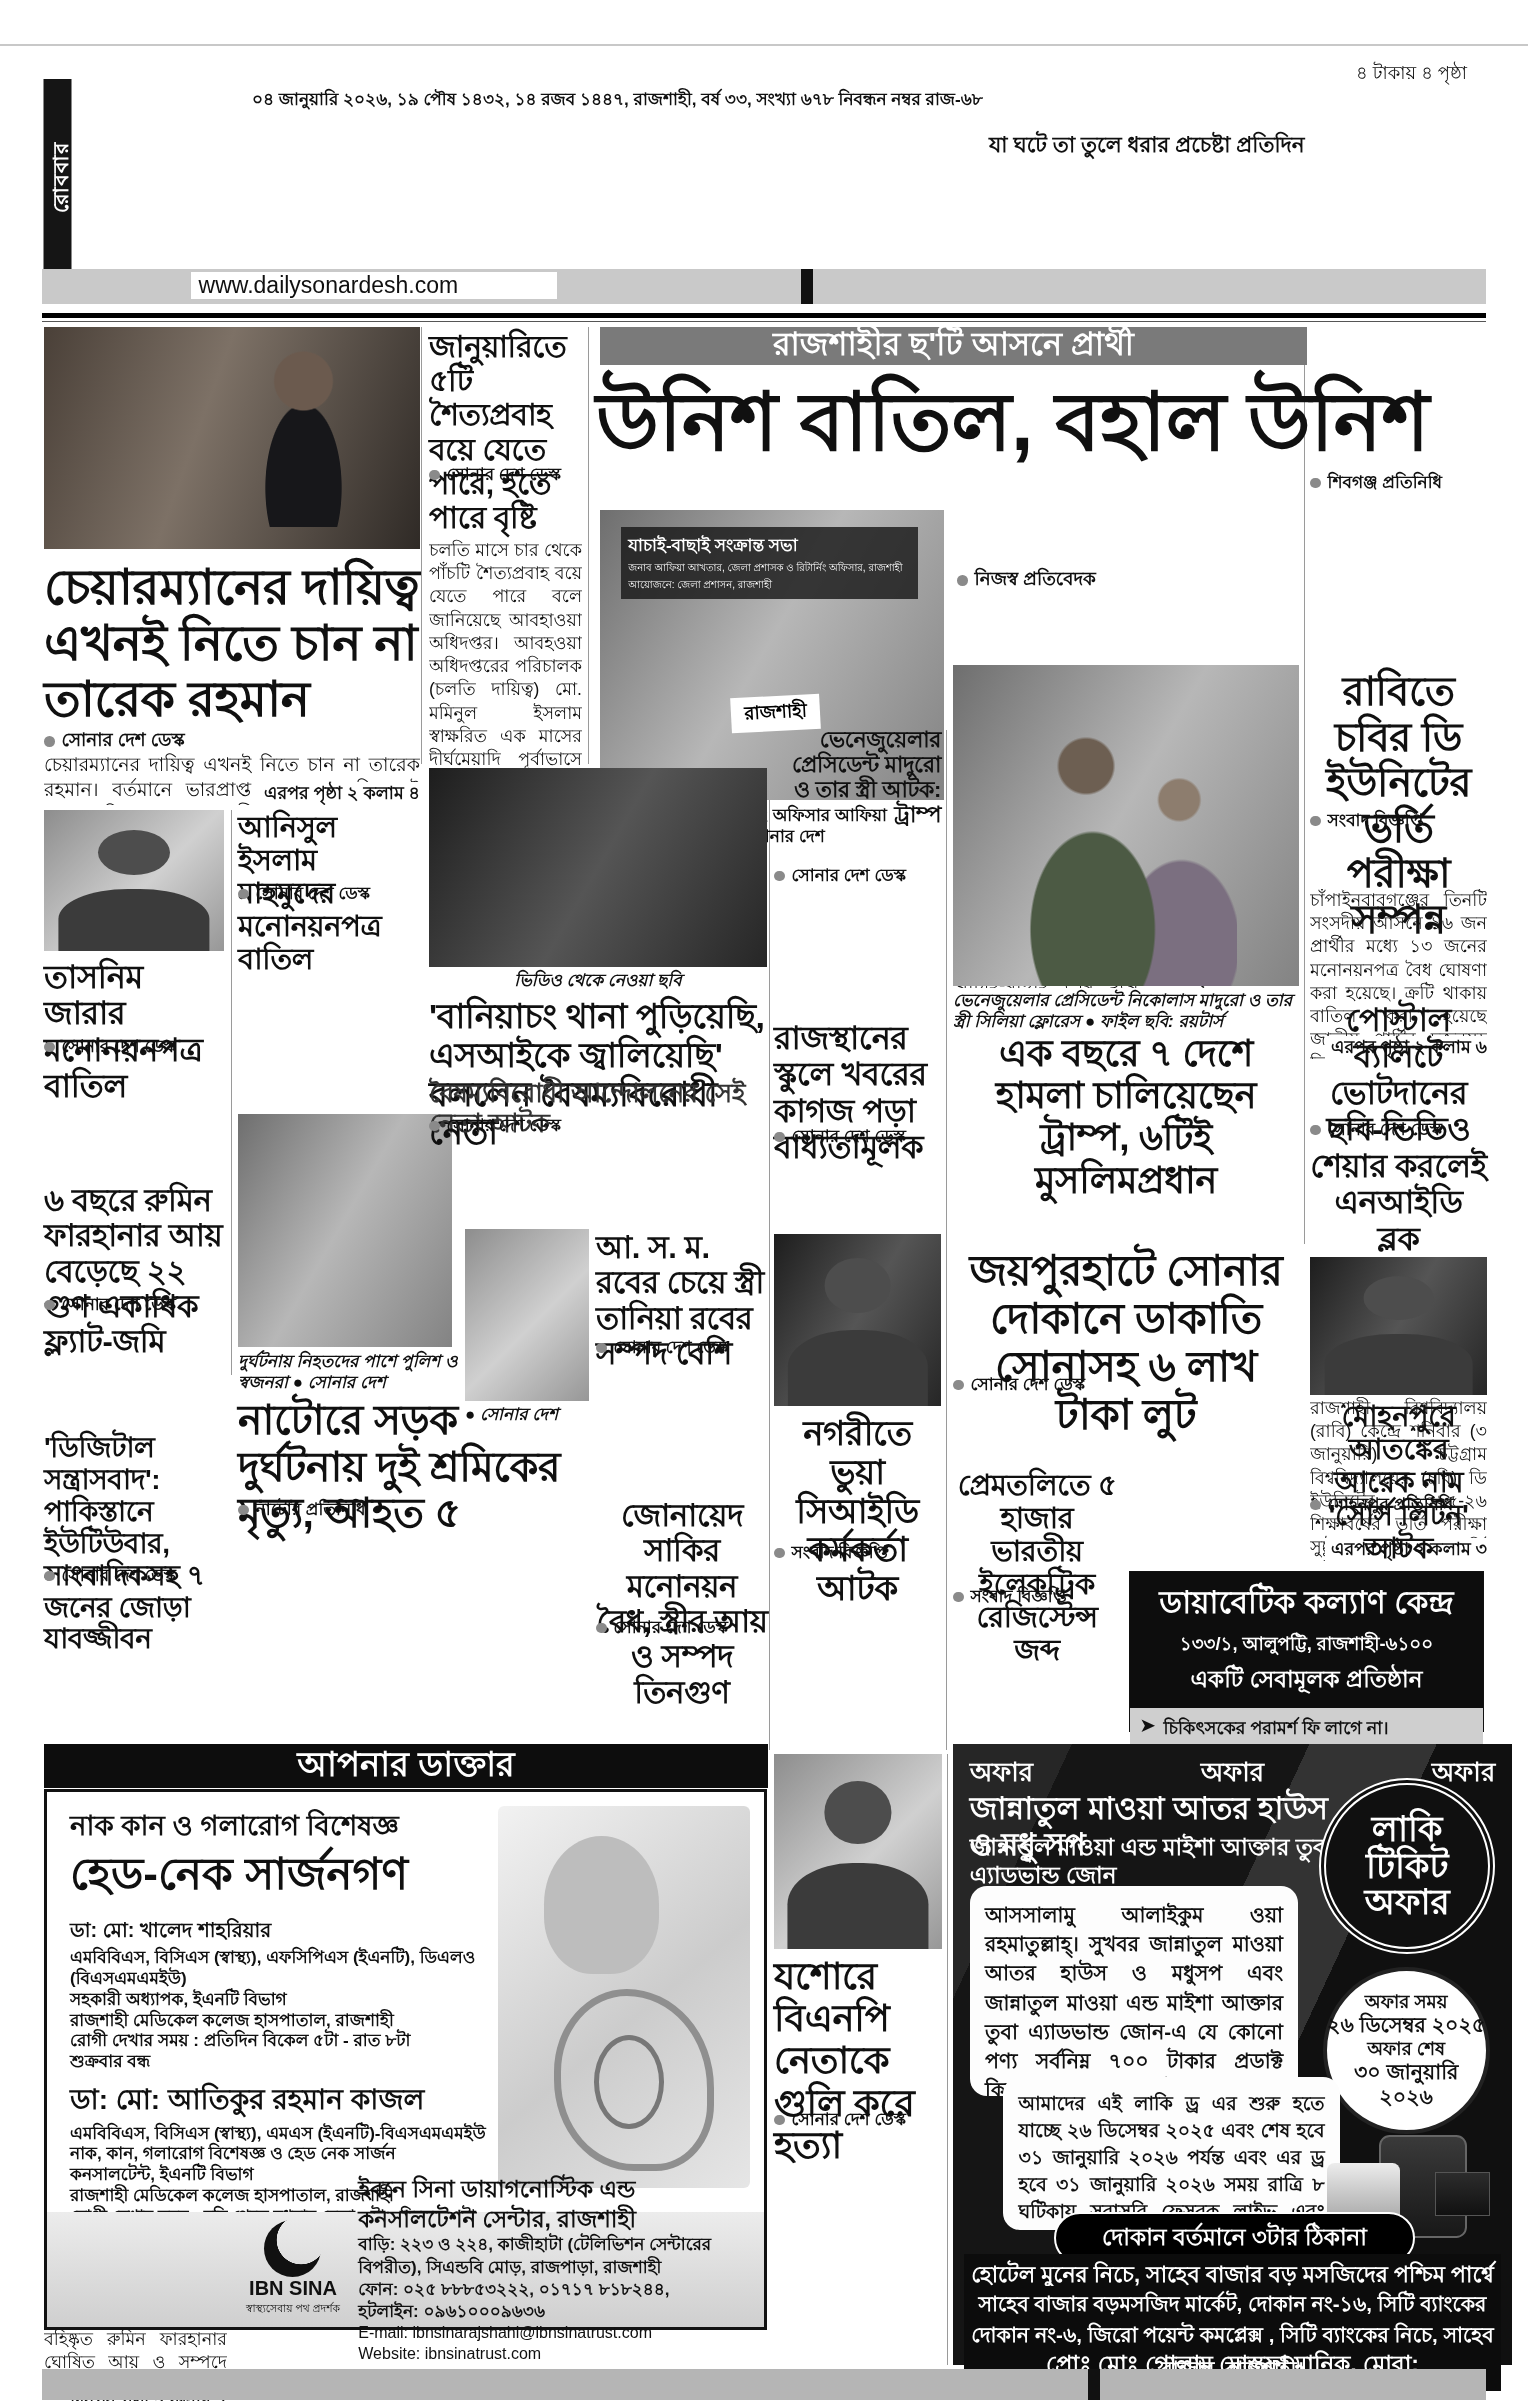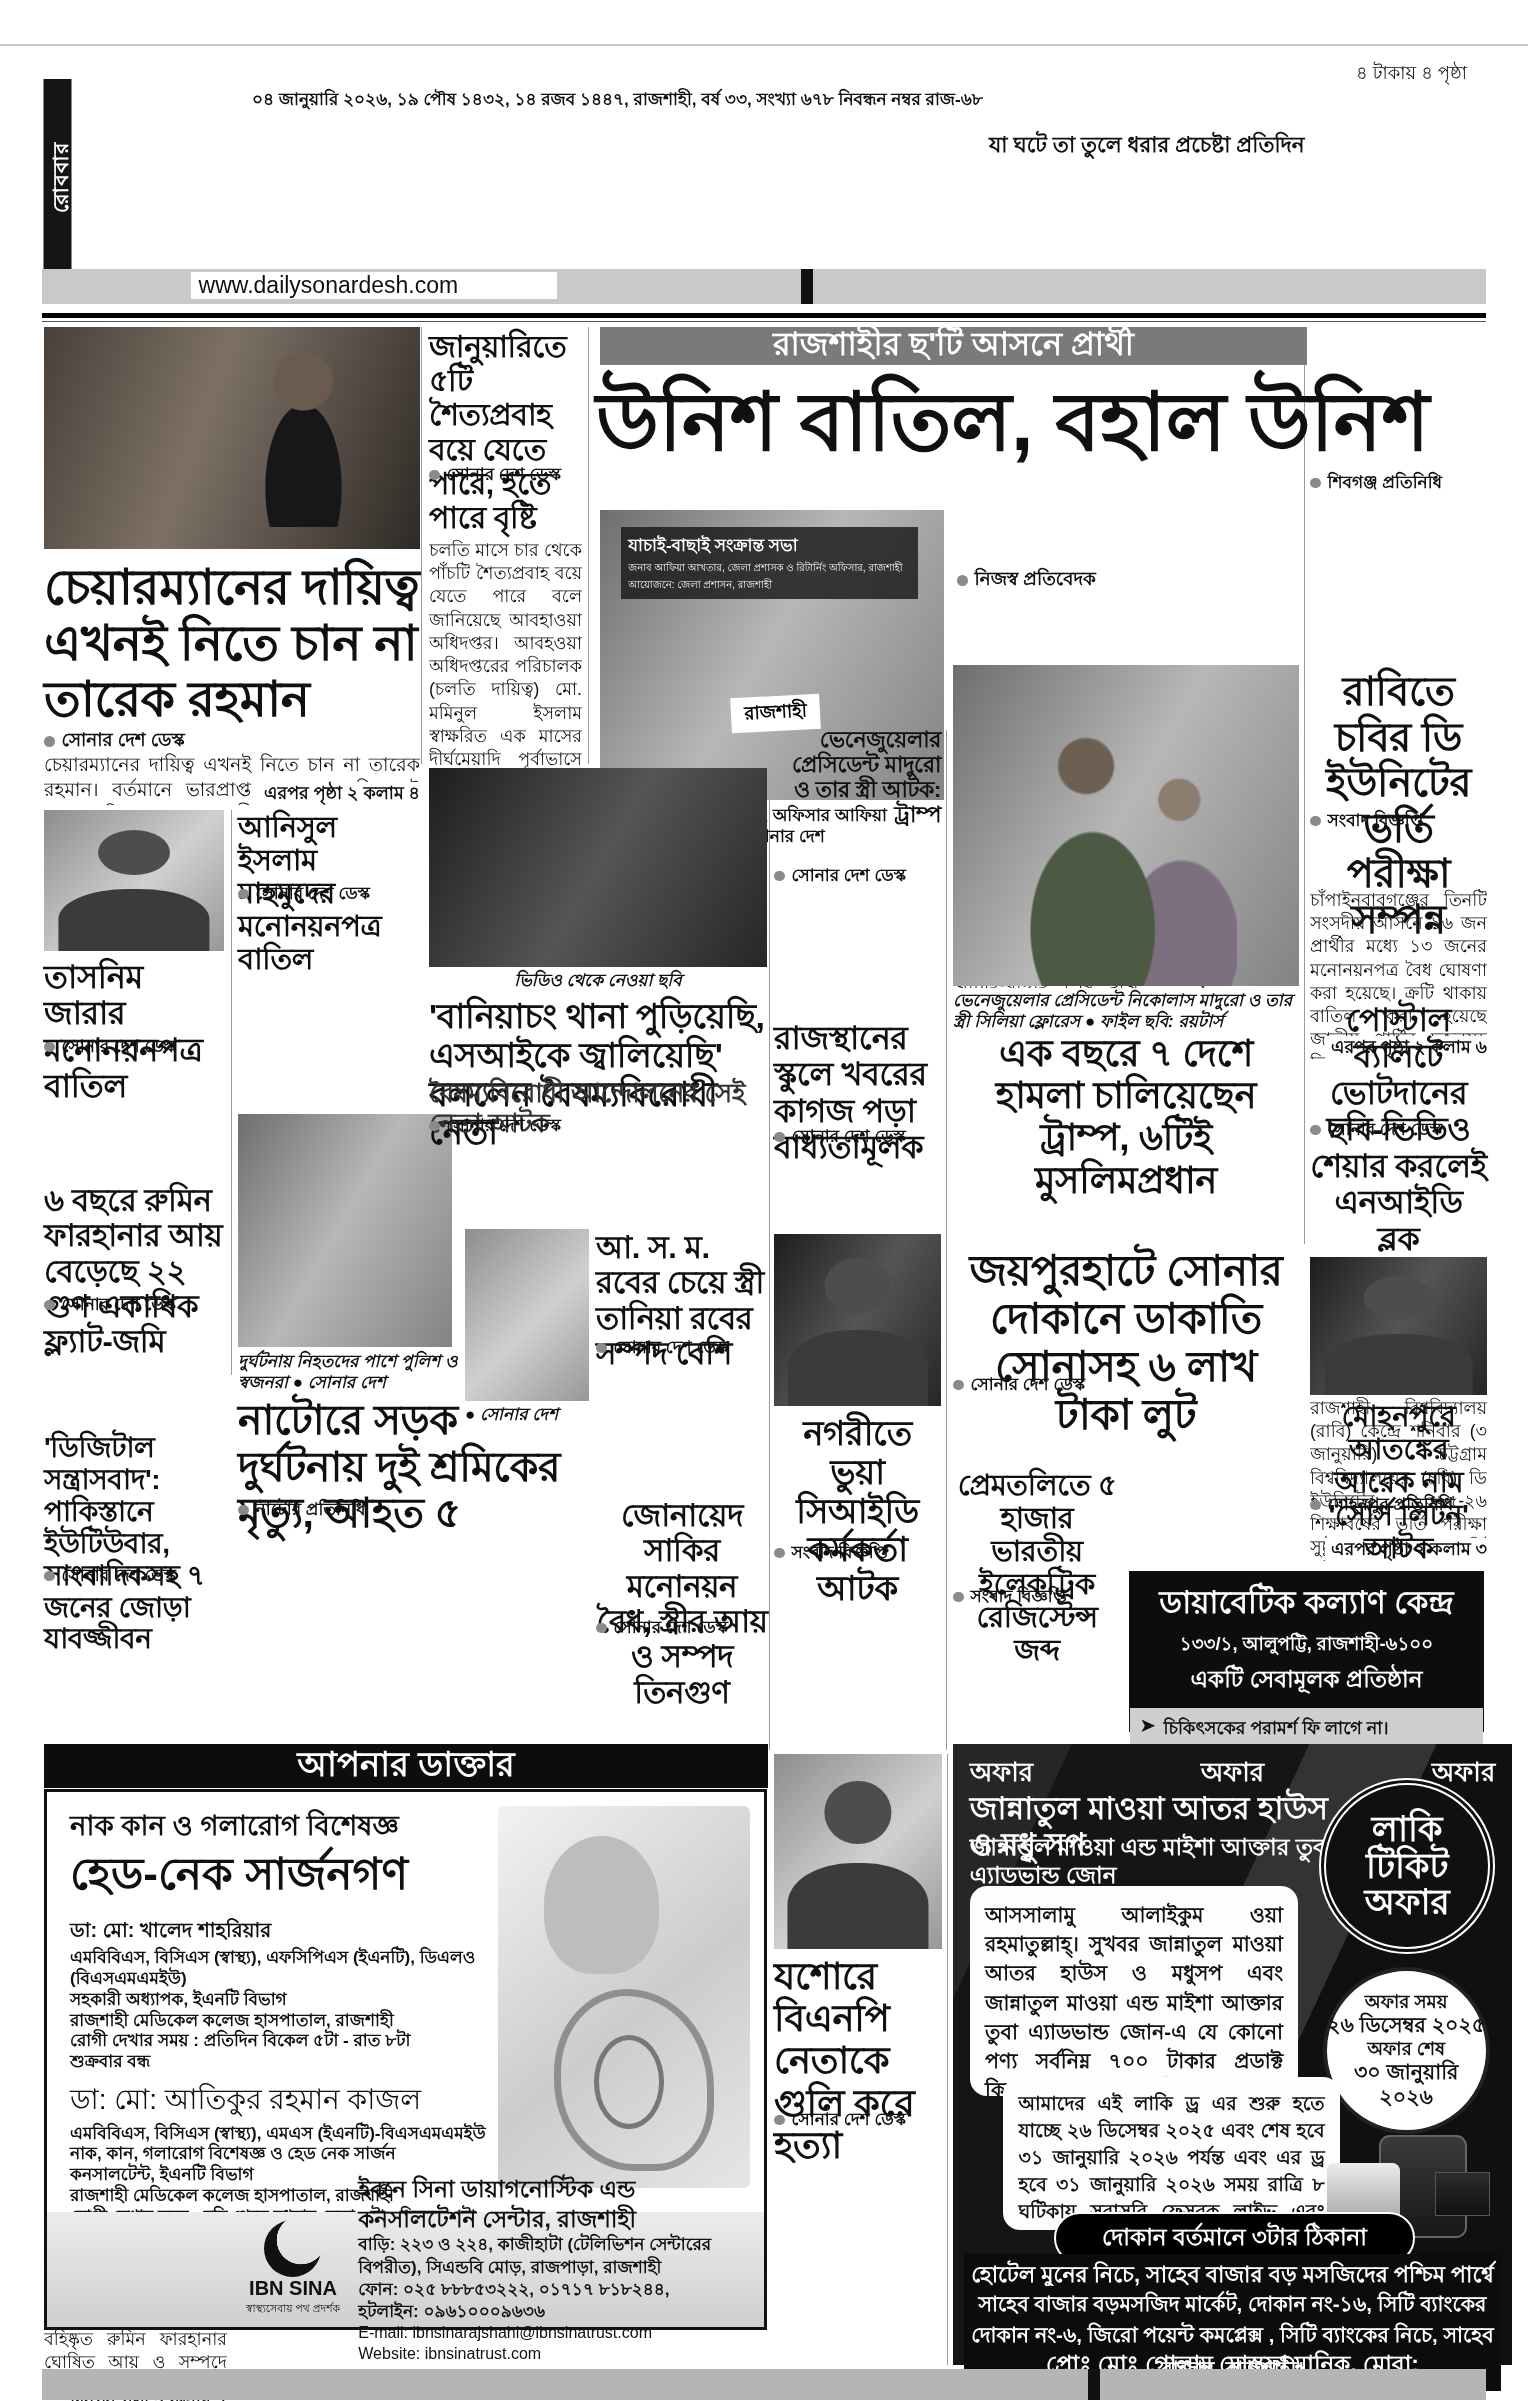--- a/index.html
+++ b/index.html
@@ -282,21 +282,21 @@
   <div class="abs docbox" style="left:44px;top:1789px;width:717px;height:535px;">
     <div style="position:absolute;left:23px;top:17px;width:428px;line-height:1.22;">
       <div style="font-weight:bold;font-size:27.5px;">নাক কান ও গলারোগ বিশেষজ্ঞ</div>
       <div style="font-weight:bold;font-size:44px;margin:4.6px 0 17px;">হেড-নেক সার্জনগণ</div>
       <div style="font-weight:bold;font-size:20px;margin-bottom:6.1px;">ডা: মো: খালেদ শাহরিয়ার</div>
       <div style="font-size:17px;font-weight:bold;">এমবিবিএস, বিসিএস (স্বাস্থ্য), এফসিপিএস (ইএনটি), ডিএলও (বিএসএমএমইউ)</div>
       <div style="font-size:17px;font-weight:bold;">সহকারী অধ্যাপক, ইএনটি বিভাগ</div>
       <div style="font-size:17px;font-weight:bold;">রাজশাহী মেডিকেল কলেজ হাসপাতাল, রাজশাহী</div>
       <div style="font-size:17px;font-weight:bold;">রোগী দেখার সময় : প্রতিদিন বিকেল ৫টা - রাত ৮টা</div>
       <div style="font-size:17px;font-weight:bold;margin-bottom:10.7px;">শুক্রবার বন্ধ</div>
-      <div style="font-weight:normal;font-size:28px;margin-bottom:6.1px;">ডা: মো: আতিকুর রহমান কাজল</div>
+      <div style="font-weight:bold;font-size:28px;margin-bottom:6.1px;">ডা: মো: আতিকুর রহমান কাজল</div>
       <div style="font-size:17px;font-weight:bold;">এমবিবিএস, বিসিএস (স্বাস্থ্য), এমএস (ইএনটি)-বিএসএমএমইউ</div>
       <div style="font-size:17px;font-weight:bold;">নাক, কান, গলারোগ বিশেষজ্ঞ ও হেড নেক সার্জন</div>
       <div style="font-size:17px;font-weight:bold;">কনসালটেন্ট, ইএনটি বিভাগ</div>
       <div style="font-size:17px;font-weight:bold;">রাজশাহী মেডিকেল কলেজ হাসপাতাল, রাজশাহী</div>
       <div style="font-size:17px;font-weight:bold;">রোগী দেখার সময় : রবি থেকে বুধবার বেলা ৩টা - বিকেল ৫টা</div>
       <div style="font-size:17px;font-weight:bold;">শুক্রবার বন্ধ</div>
     </div>
     <div class="abs" style="right:13.8px;top:13.8px;width:252px;height:382px;background:linear-gradient(140deg,#f2f2f2,#cccccc 55%,#e6e6e6);border-radius:6.1px;">
       <div style="position:absolute;left:18%;top:8%;width:46%;height:36%;border-radius:50% 50% 42% 42%;background:#bdbdbd;"></div>
       <div style="position:absolute;left:22%;top:48%;width:58%;height:44%;border:7.6px solid #8f8f8f;border-radius:50% 60% 40% 55%;"></div>

